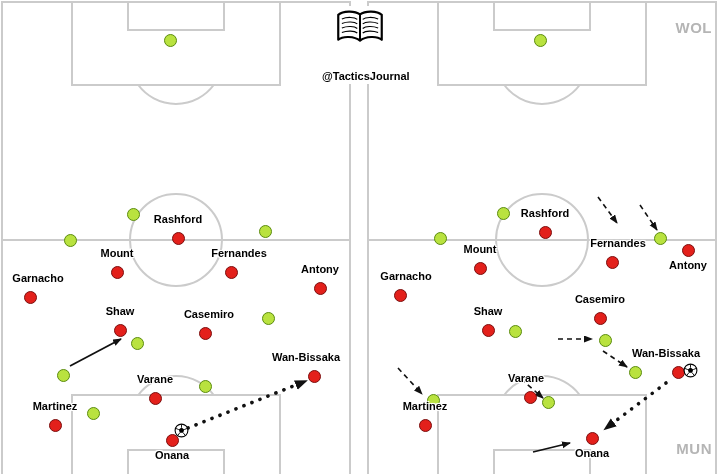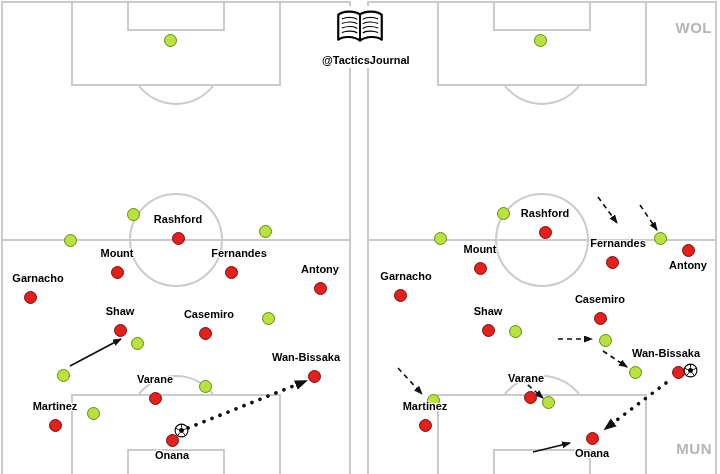--- a/index.html
+++ b/index.html
@@ -15,21 +15,21 @@
           text-shadow:-1px -1px 0 #fff,1px -1px 0 #fff,-1px 1px 0 #fff,1px 1px 0 #fff,0 0 3px #fff;}
   .ball{position:absolute;width:15px;height:15px;}
   .arrow{stroke:#111;fill:none;}
   .arrow.solid{stroke-width:1.8;}
   .arrow.dashed{stroke-width:1.6;stroke-dasharray:5 4;}
   .arrow.dotted{stroke-width:3.6;stroke-dasharray:0.1 8.5;stroke-linecap:round;}
   .team-label{position:absolute;font-weight:bold;font-size:15px;letter-spacing:.5px;color:#b5b5b5;}
   #wol-label{right:8px;top:19px;}
   #mun-label{right:8px;top:440px;}
   .logo{position:absolute;left:322px;top:6px;width:76px;text-align:center;background:#fff;padding:2px 0;}
-  .logo .handle{font-weight:bold;font-size:11px;color:#000;margin-top:2px;white-space:nowrap;}
+  .logo .handle{font-weight:bold;font-size:11px;color:#000;margin-top:18px;white-space:nowrap;}
 </style>
 </head>
 <body>
 
 <div id="board">
 
   <svg id="pitch-layer" width="720" height="474">
     <defs>
       <g id="pitch" fill="none" stroke="#cbcbcb" stroke-width="2">
         <rect x="0" y="2" width="348" height="476"></rect>

